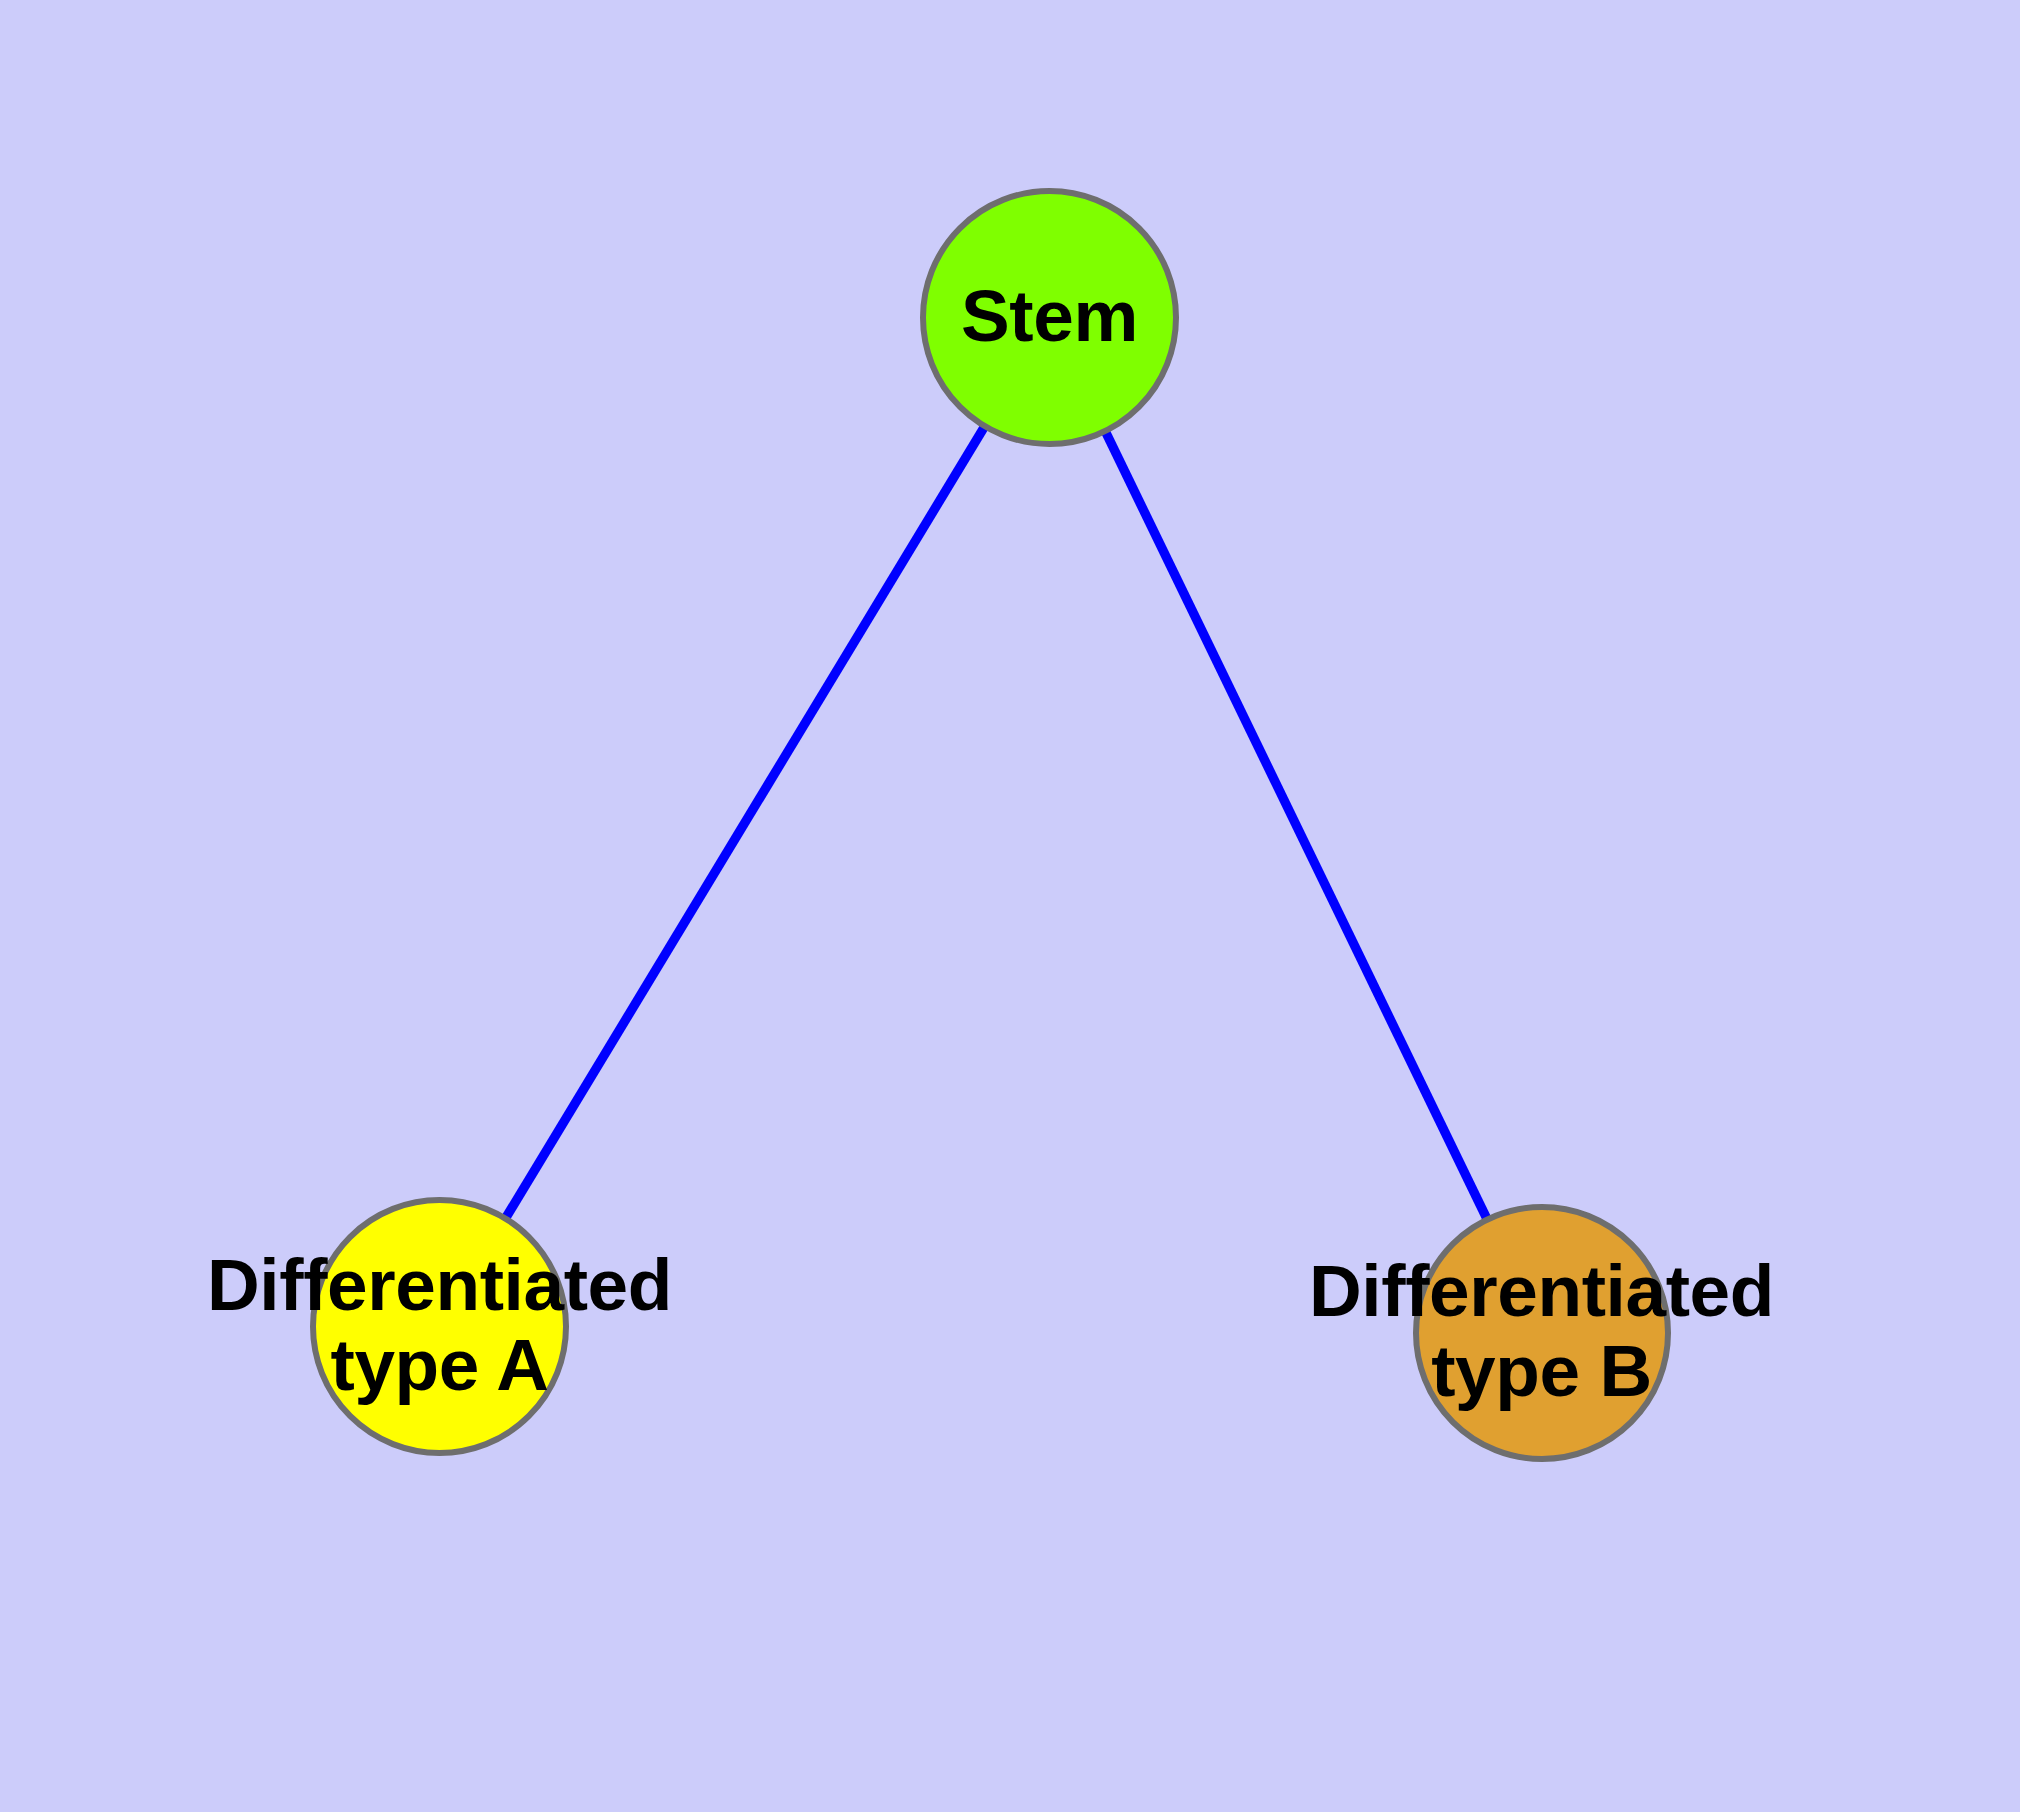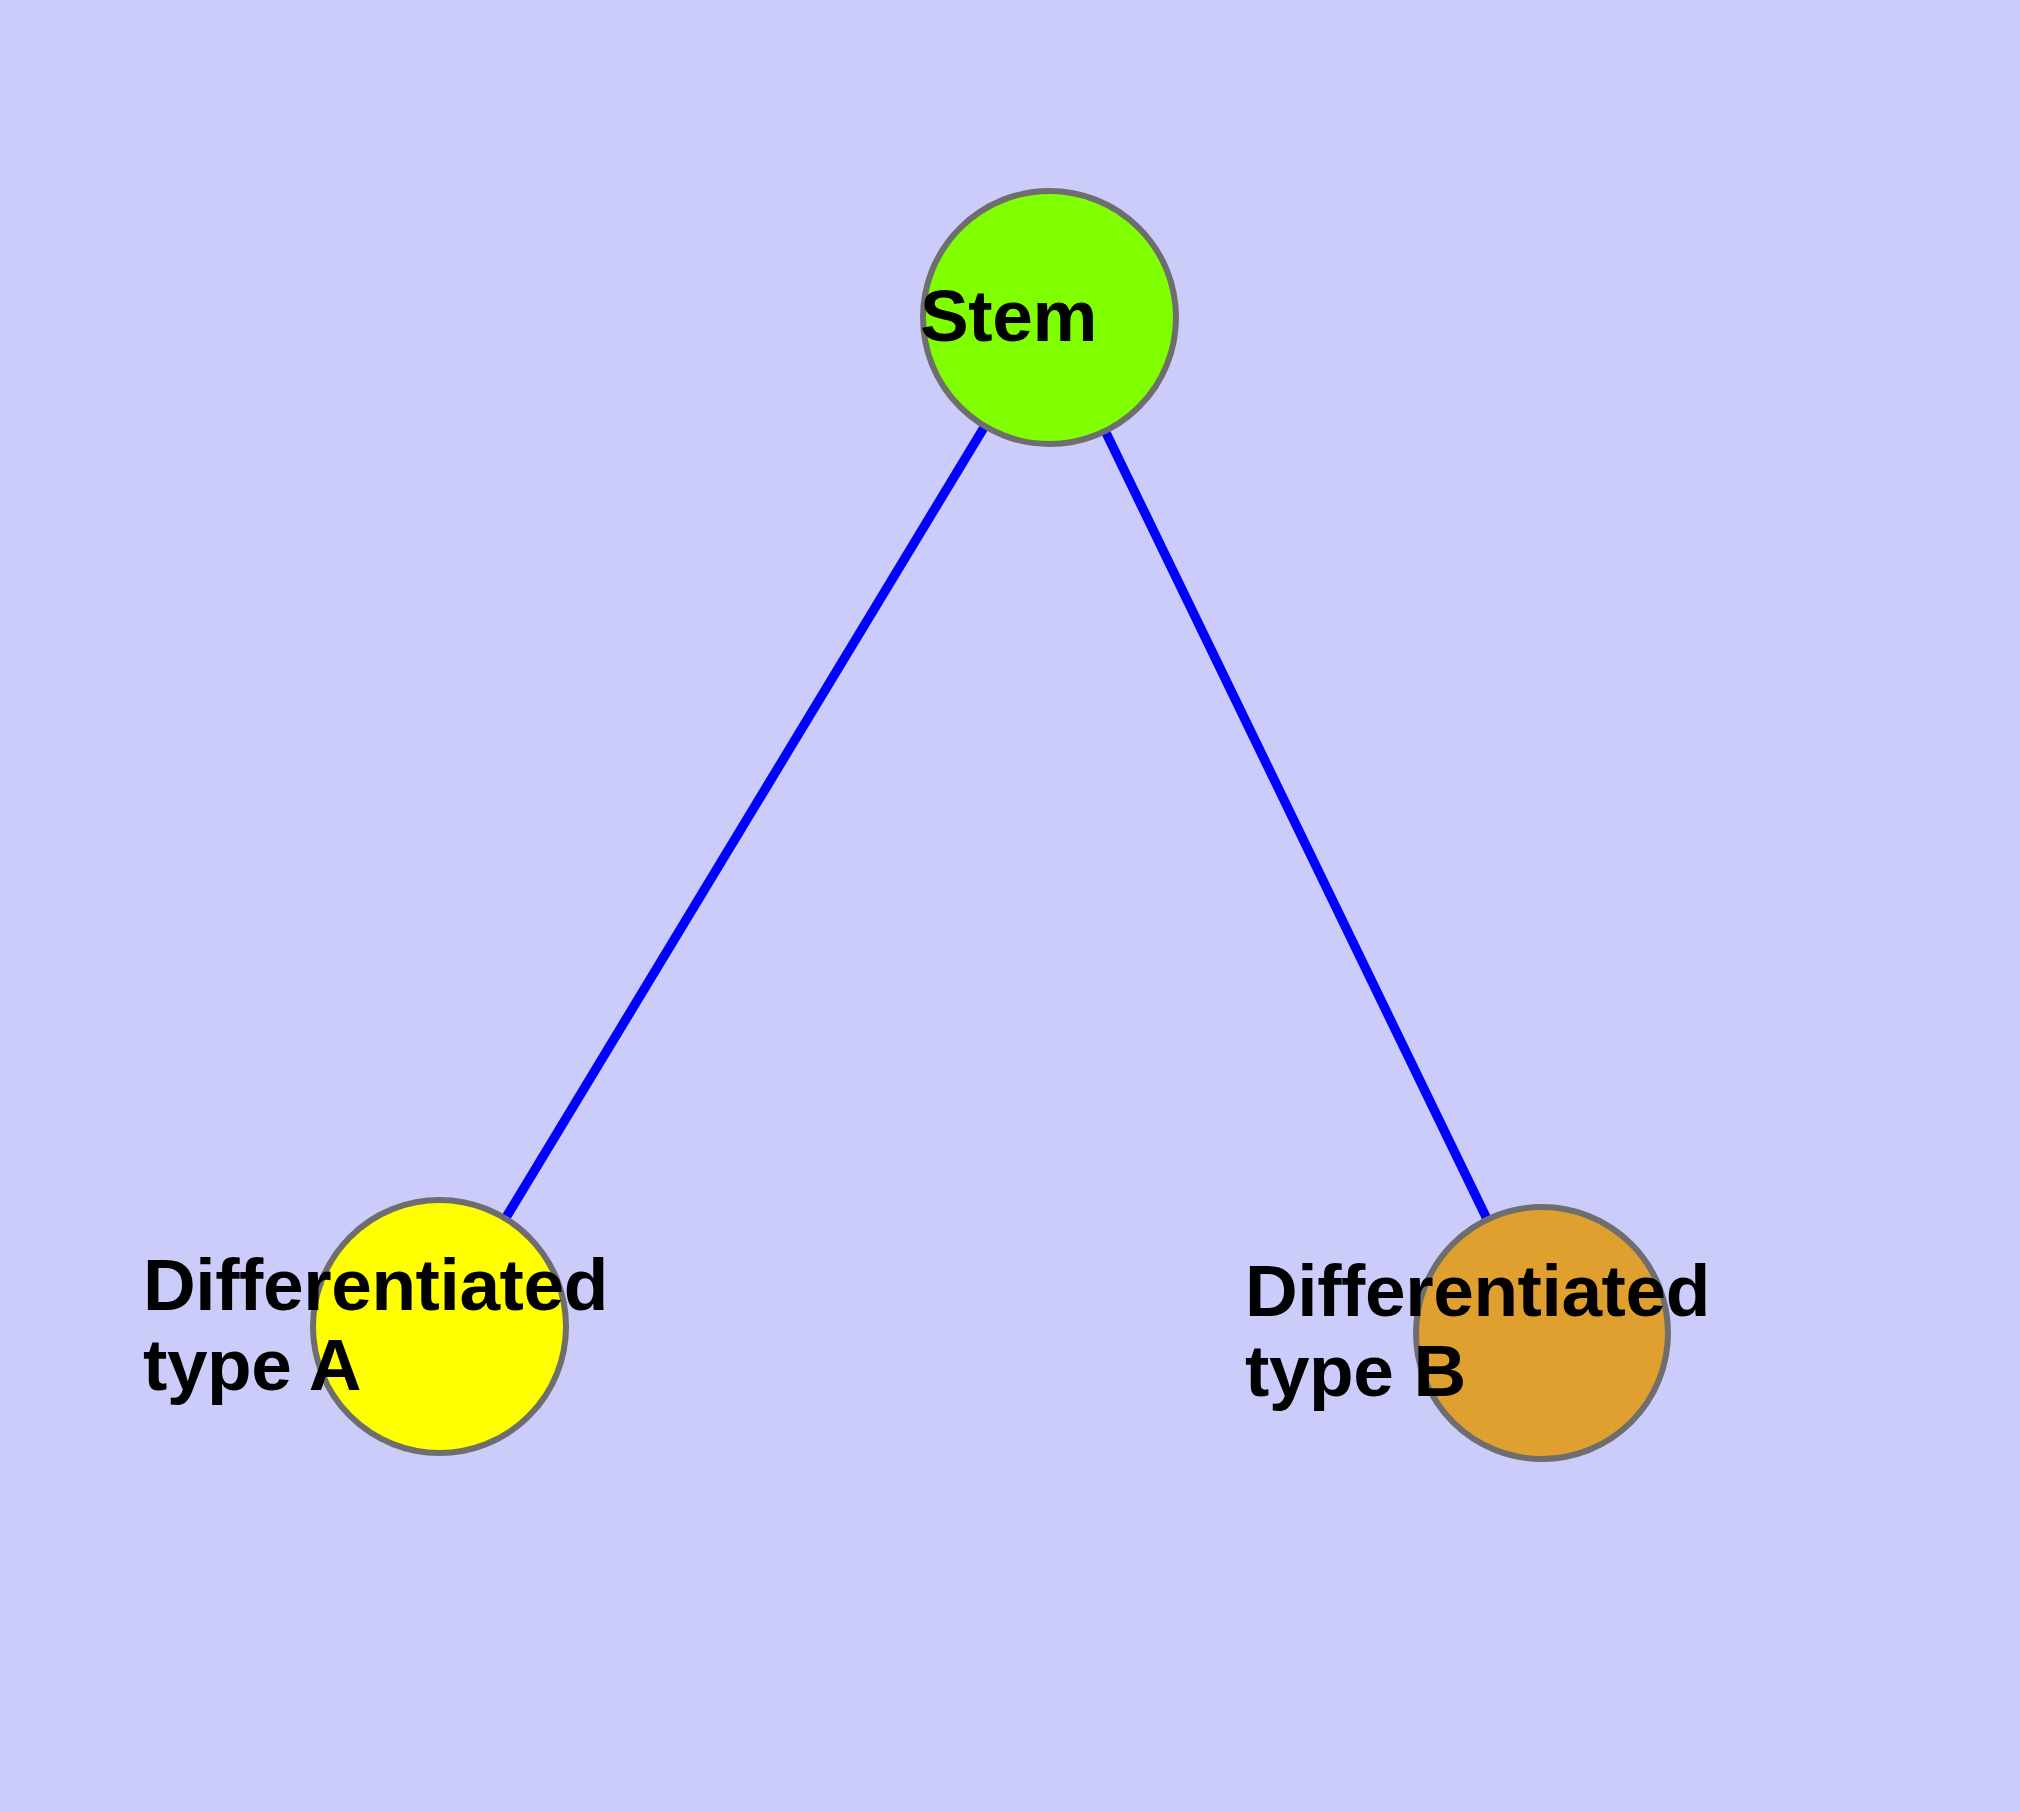--- a/index.html
+++ b/index.html
@@ -34,20 +34,21 @@
     box-sizing: border-box;
     border: 6px solid #6e6e6e;
   }
   .node-label {
     position: absolute;
     color: #000000;
     font-family: "Liberation Sans", sans-serif;
     font-weight: bold;
     font-size: 73px;
     line-height: 80px;
+    text-align: center;
     white-space: pre;
     letter-spacing: -0.4px;
     pointer-events: none;
   }
   
   #node-stem {
     left: 920px;
     top: 188px;
     width: 259px;
     height: 259px;

